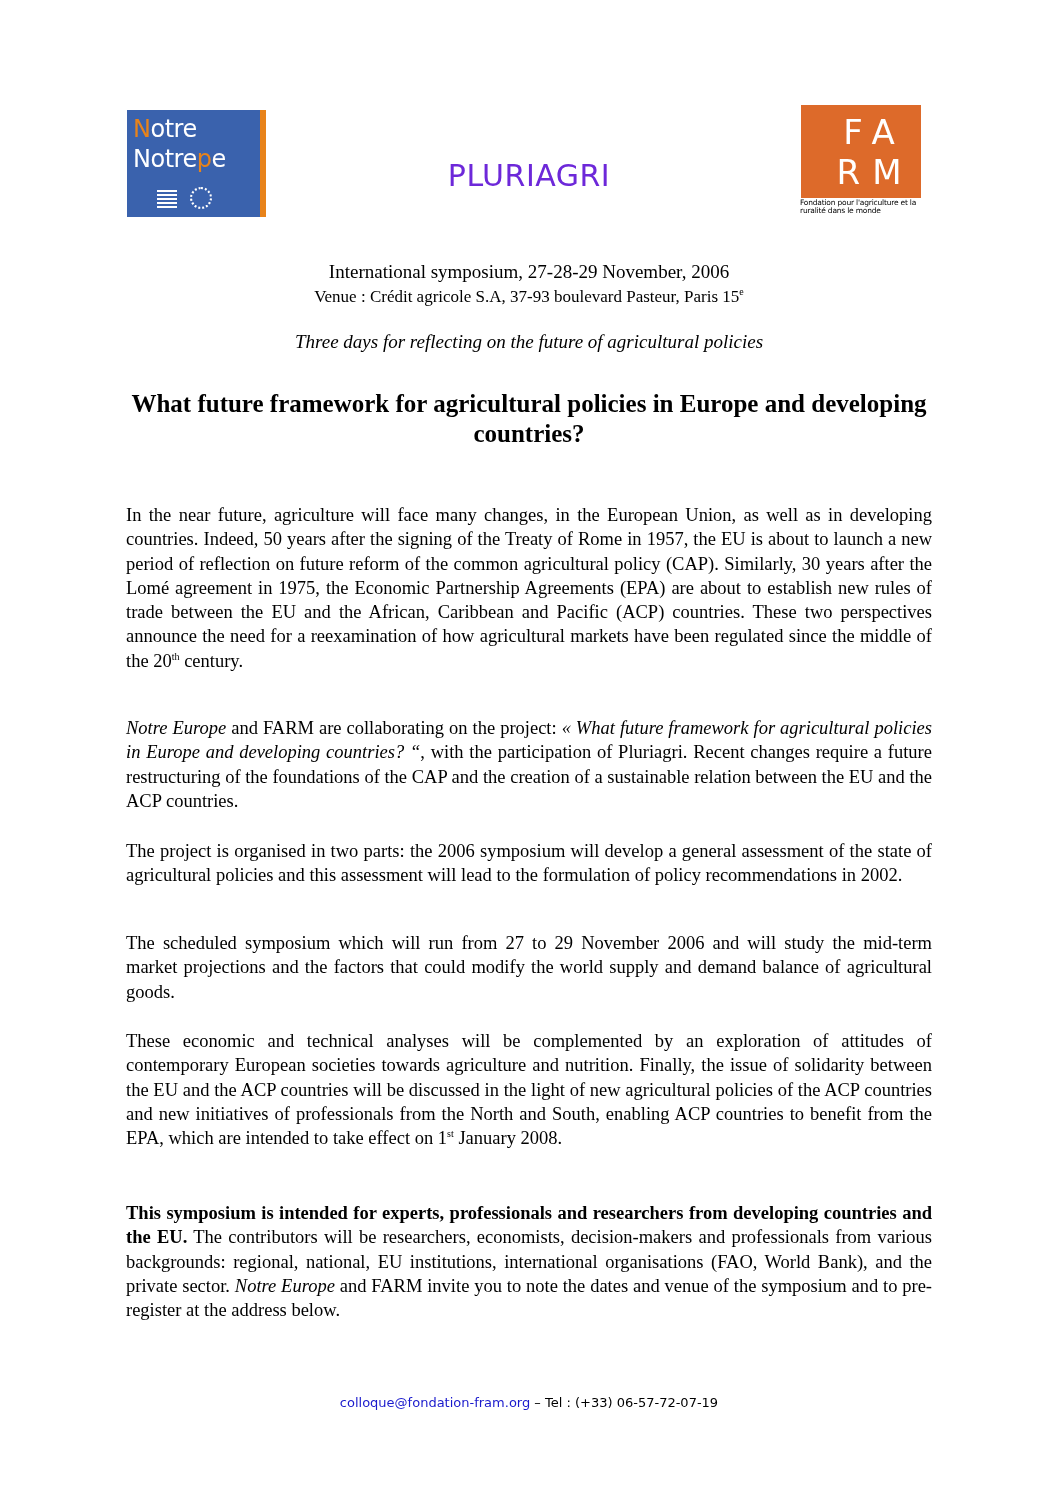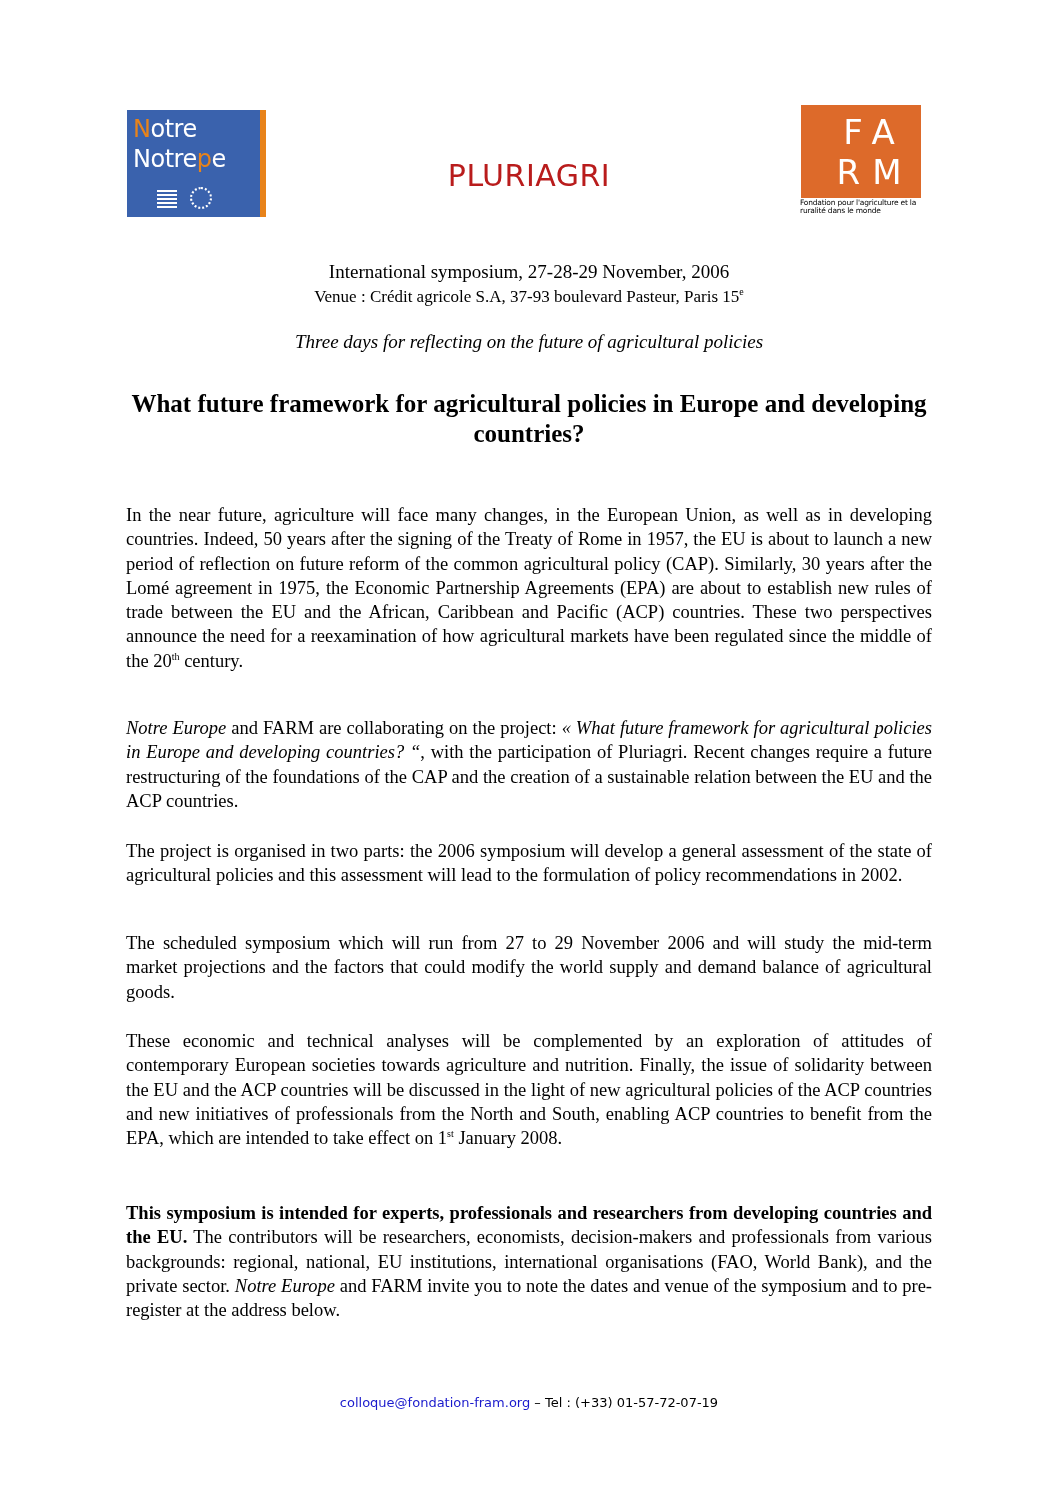--- a/index.html
+++ b/index.html
@@ -16,21 +16,21 @@
     .logo-ne .doc-icon { position: absolute; left: 30px; top: 80px; width: 20px; height: 20px; background: repeating-linear-gradient(#fff 0 2px, #3a62ad 2px 4px); }
     .logo-ne .stars-icon { position: absolute; left: 63px; top: 77px; width: 22px; height: 22px; border: 2px dotted #ffffff; border-radius: 50%; box-sizing: border-box; }
 
     
     .logo-farm { position: absolute; left: 801px; top: 105px; width: 120px; height: 93px; background: #dd6a2a; }
     .logo-farm .farm-text { position: absolute; left: 0; width: 136px; text-align: center; font-family: "DejaVu Sans", sans-serif; font-size: 34px; color: #ffffff; letter-spacing: 12px; line-height: 38px; text-indent: 12px; }
     .logo-farm .t1 { top: 8px; }
     .logo-farm .t2 { top: 48px; }
     .farm-caption { position: absolute; left: 800px; top: 199px; width: 124px; font-family: "DejaVu Sans", sans-serif; font-size: 7.5px; line-height: 8px; color: #000; letter-spacing: -0.2px; }
 
-    .pluriagri { position: absolute; left: 0; width: 1058px; top: 158px; text-align: center; font-family: "DejaVu Sans", sans-serif; font-size: 30px; color: #b91c1c; letter-spacing: 0.5px; }
+    .pluriagri { position: absolute; left: 0; width: 1058px; top: 158px; text-align: center; font-family: "DejaVu Sans", sans-serif; font-size: 30px; color: #6d28d9; letter-spacing: 0.5px; }
 
     .center-line { position: absolute; left: 0; width: 1058px; text-align: center; font-family: "Liberation Serif", serif; }
     .event { top: 261px; font-size: 19px; }
     .venue { top: 287px; font-size: 17px; }
     .tagline { top: 331px; font-size: 19px; font-style: italic; }
     .title { position: absolute; left: 126px; width: 806px; top: 389px; text-align: center; font-family: "Liberation Serif", serif; font-weight: bold; font-size: 25px; line-height: 30px; }
 
     .para { position: absolute; left: 126px; width: 806px; font-family: "Liberation Serif", serif; font-size: 18.5px; line-height: 24.3px; text-align: justify; }
     .p1 { top: 503px; }
     .p2 { top: 716px; }
@@ -77,15 +77,15 @@
   <div class="para p2"><span class="it">Notre Europe</span><span> and FARM are collaborating on the project: </span><span class="it">« What future framework for agricultural policies in Europe and developing countries? “</span><span>, with the participation of Pluriagri.  Recent changes require a future restructuring of the foundations of the CAP and the creation of a sustainable relation between the EU and the ACP countries.</span></div>
 
   <div class="para p3">The project is organised in two parts: the 2006 symposium will develop a general assessment of the state of agricultural policies and this assessment will lead to the formulation of policy recommendations in 2002.</div>
 
   <div class="para p4">The scheduled symposium which will run from 27 to 29 November 2006 and will study the mid-term market projections and the factors that could modify the world supply and demand balance of agricultural goods.</div>
 
   <div class="para p5"><span>These economic and technical analyses will be complemented by an exploration of attitudes of contemporary European societies towards agriculture and nutrition. Finally, the issue of solidarity between the EU and the ACP countries will be discussed in the light of new agricultural policies of the ACP countries and new initiatives of professionals from the North and South, enabling ACP countries to benefit from the EPA, which are intended to take effect on 1</span><sup>st</sup><span> January 2008.</span></div>
 
   <div class="para p6"><span class="b">This symposium is intended for experts, professionals and researchers from developing countries and the EU.</span><span> The contributors will be researchers, economists, decision-makers and professionals from various backgrounds: regional, national, EU institutions, international organisations (FAO, World Bank), and the private sector.  </span><span class="it">Notre Europe</span><span> and FARM invite you to note the dates and venue of the symposium and to pre- register at the address below.</span></div>
 
-  <div class="footer"><a>colloque@fondation-fram.org</a><span> – Tel : (+33) 01-57-72-07-19</span></div>
+  <div class="footer"><a>colloque@fondation-fram.org</a><span> – Tel : (+33) 06-57-72-07-19</span></div>
 
 </div>
 
 </body></html>

